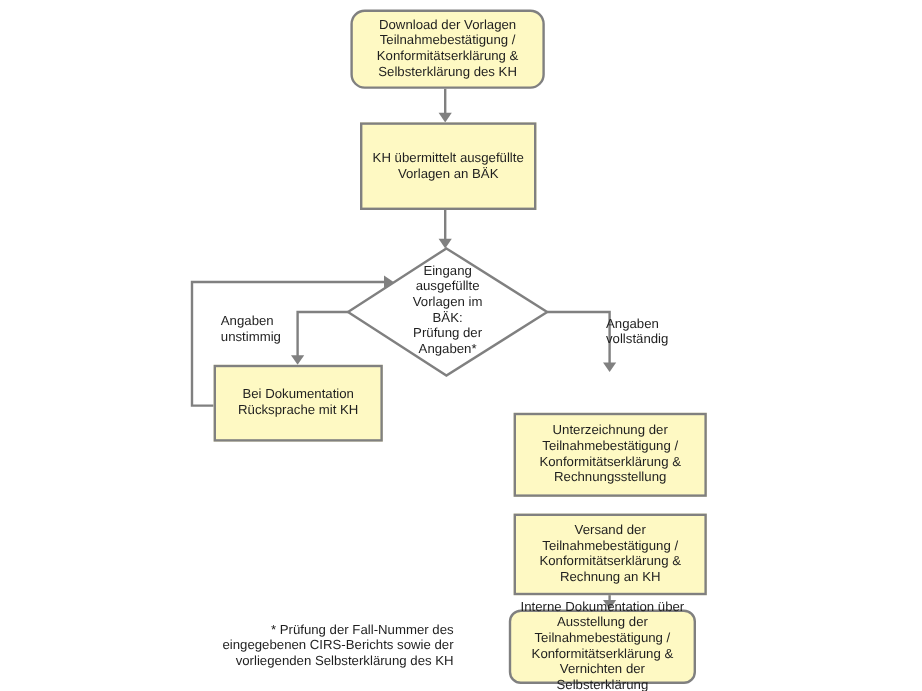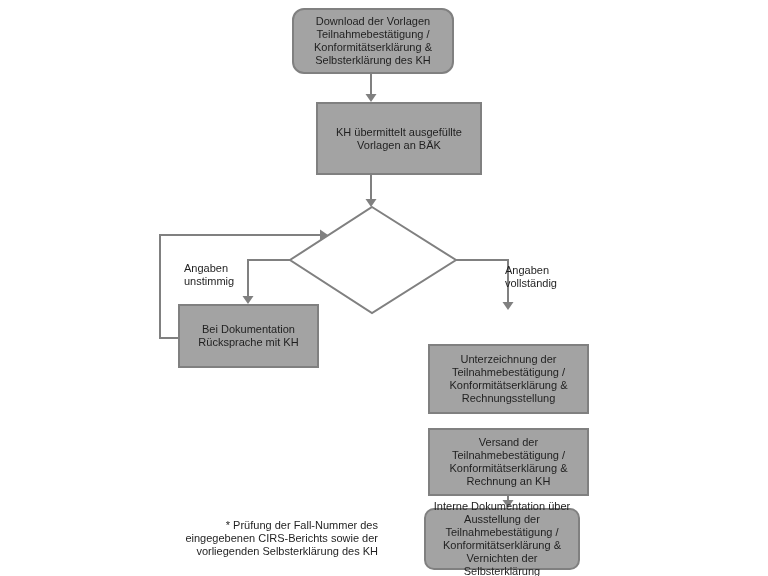--- a/index.html
+++ b/index.html
@@ -18,33 +18,33 @@
   }
   .layer {
     position: absolute;
     left: 0;
     top: 0;
   }
   .node {
     position: absolute;
     box-sizing: border-box;
     border: 2px solid #808080;
-    background: #a3a3a3;
+    background: #fef9c3;
     display: flex;
     align-items: center;
     justify-content: center;
     text-align: center;
     font-size: 11px;
     line-height: 13px;
     white-space: pre-line;
     padding: 2px 4px;
   }
   .rounded { border-radius: 12px; }
   .node-download      { left: 292px; top: 8px;   width: 162px; height: 66px; }
-  .node-uebermittelt  { left: 316px; top: 102px; width: 166px; height: 73px; }
+  .node-uebermittelt  { left: 300px; top: 102px; width: 147px; height: 73px; }
   .node-ruecksprache  { left: 178px; top: 304px; width: 141px; height: 64px; }
   .node-unterzeichnung{ left: 428px; top: 310px; width: 161px; height: 70px; margin-top: 34px; }
   .node-versand       { left: 428px; top: 412px; width: 161px; height: 68px; margin-top: 16px; }
   .node-dokumentation { left: 424px; top: 508px; width: 156px; height: 62px; border-radius: 10px; }
   .decision-label {
     position: absolute;
     left: 313px; top: 220px; width: 120px;
     text-align: center;
     font-size: 11px;
     line-height: 13px;
@@ -116,20 +116,26 @@
   </svg>
 
   <div class="node rounded node-download">Download der Vorlagen
 Teilnahmebestätigung /
 Konformitätserklärung &amp;
 Selbsterklärung des KH</div>
 
   <div class="node node-uebermittelt">KH übermittelt ausgefüllte
 Vorlagen an BÄK</div>
 
+  <div class="decision-label">Eingang
+ausgefüllte
+Vorlagen im
+BÄK:
+Prüfung der
+Angaben*</div>
 
   <div class="node node-ruecksprache">Bei Dokumentation
 Rücksprache mit KH</div>
 
   <div class="node node-unterzeichnung">Unterzeichnung der
 Teilnahmebestätigung /
 Konformitätserklärung &amp;
 Rechnungsstellung</div>
 
   <div class="node node-versand">Versand der

